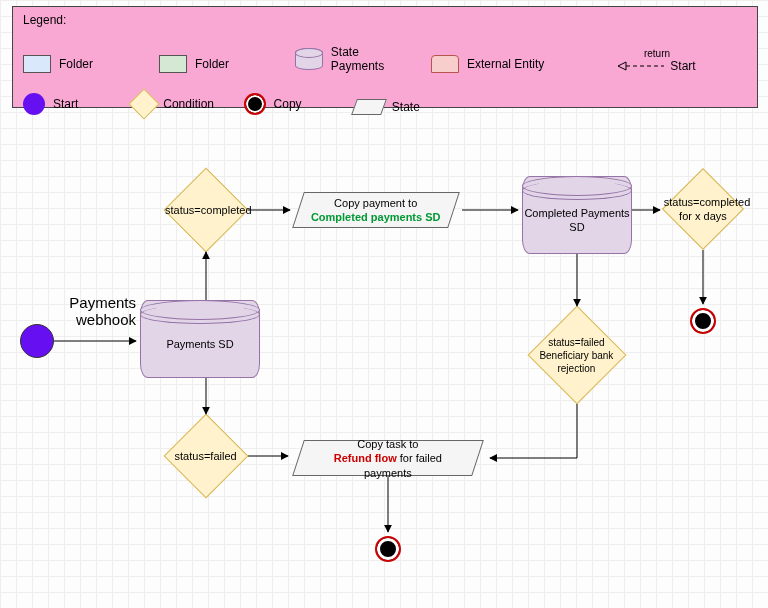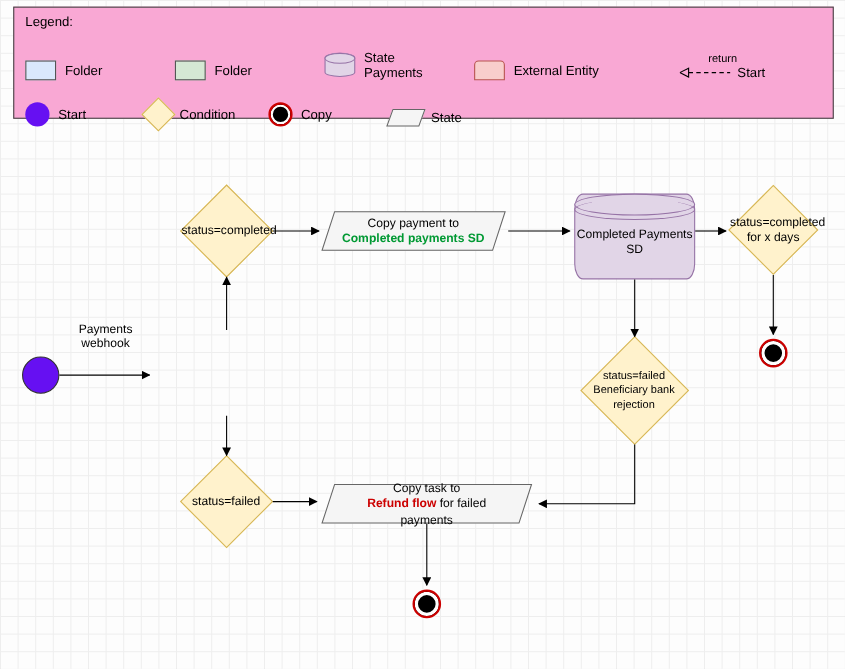--- a/index.html
+++ b/index.html
@@ -40,21 +40,21 @@
 .diamond-wrap{transform:rotate(45deg)}
 
 
 .para{background:#f5f5f5;border:1px solid #666;transform:skewX(-18deg)}
 .para .txt{transform:skewX(18deg);padding:4px 10px}
 
 
 .stop{width:26px;height:26px;border-radius:50%;background:#000;border:2px solid #cc0000;box-shadow:inset 0 0 0 3px #fff}
 
 
-.edgelbl{position:absolute;font-size:11px;background:transparent;text-align:center}
+.edgelbl{position:absolute;font-size:15px;background:transparent;text-align:right}
 
 svg.arrows{position:absolute;inset:0;pointer-events:none}
 .green{color:#009933;font-weight:bold}
 .red{color:#cc0000;font-weight:bold}
 </style>
 </head>
 <body>
 <div class="grid"></div>
 
 <div class="legend">
@@ -107,20 +107,23 @@
     <div class="lg" style="flex:3"></div>
   </div>
 </div>
 
 <div class="canvas">
 
 <div class="node start" style="left:20px;top:324px"></div>
 
 <div class="edgelbl" style="left:56px;top:294px;width:80px">Payments webhook</div>
 
+<div class="node cyl" style="left:140px;top:300px;width:120px;height:78px">
+  <span class="txt">Payments SD</span>
+</div>
 
 <div class="node cyl" style="left:522px;top:176px;width:110px;height:78px">
   <span class="txt">Completed Payments SD</span>
 </div>
 
 <div class="node diamond-wrap" style="left:176px;top:180px;width:60px;height:60px">
   <div class="diamond node" style="width:60px;height:60px">
         <div class="inner">status=completed</div>
       </div>
 </div>

